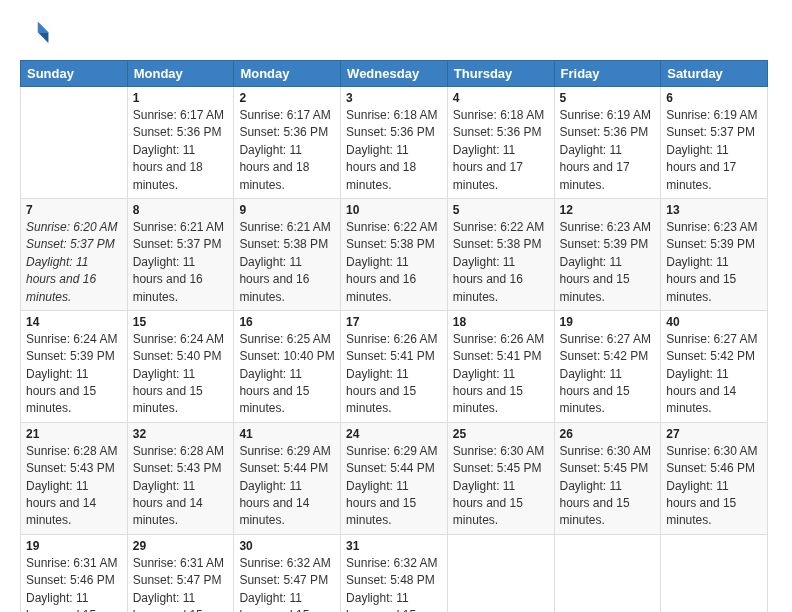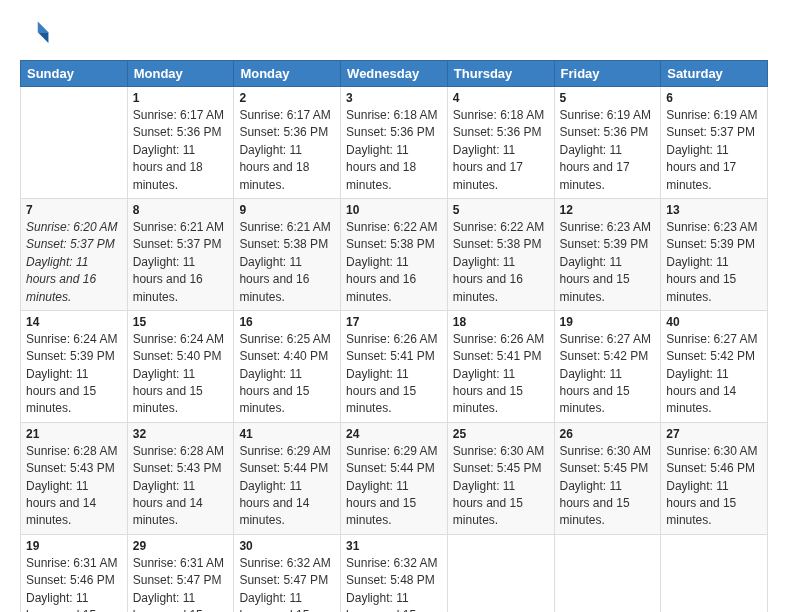--- a/index.html
+++ b/index.html
@@ -230,21 +230,21 @@
           </td>
           <td>
             <span class="day-num">15</span>
             <div class="cell-text" style="white-space: pre-line;">Sunrise: 6:24 AM
 Sunset: 5:40 PM
 Daylight: 11 hours and 15 minutes.</div>
           </td>
           <td>
             <span class="day-num">16</span>
             <div class="cell-text" style="white-space: pre-line;">Sunrise: 6:25 AM
-Sunset: 4:40 PM
+Sunset: 10:40 PM
 Daylight: 11 hours and 15 minutes.</div>
           </td>
           <td>
             <span class="day-num">17</span>
             <div class="cell-text" style="white-space: pre-line;">Sunrise: 6:26 AM
 Sunset: 5:41 PM
 Daylight: 11 hours and 15 minutes.</div>
           </td>
           <td>
             <span class="day-num">18</span>

